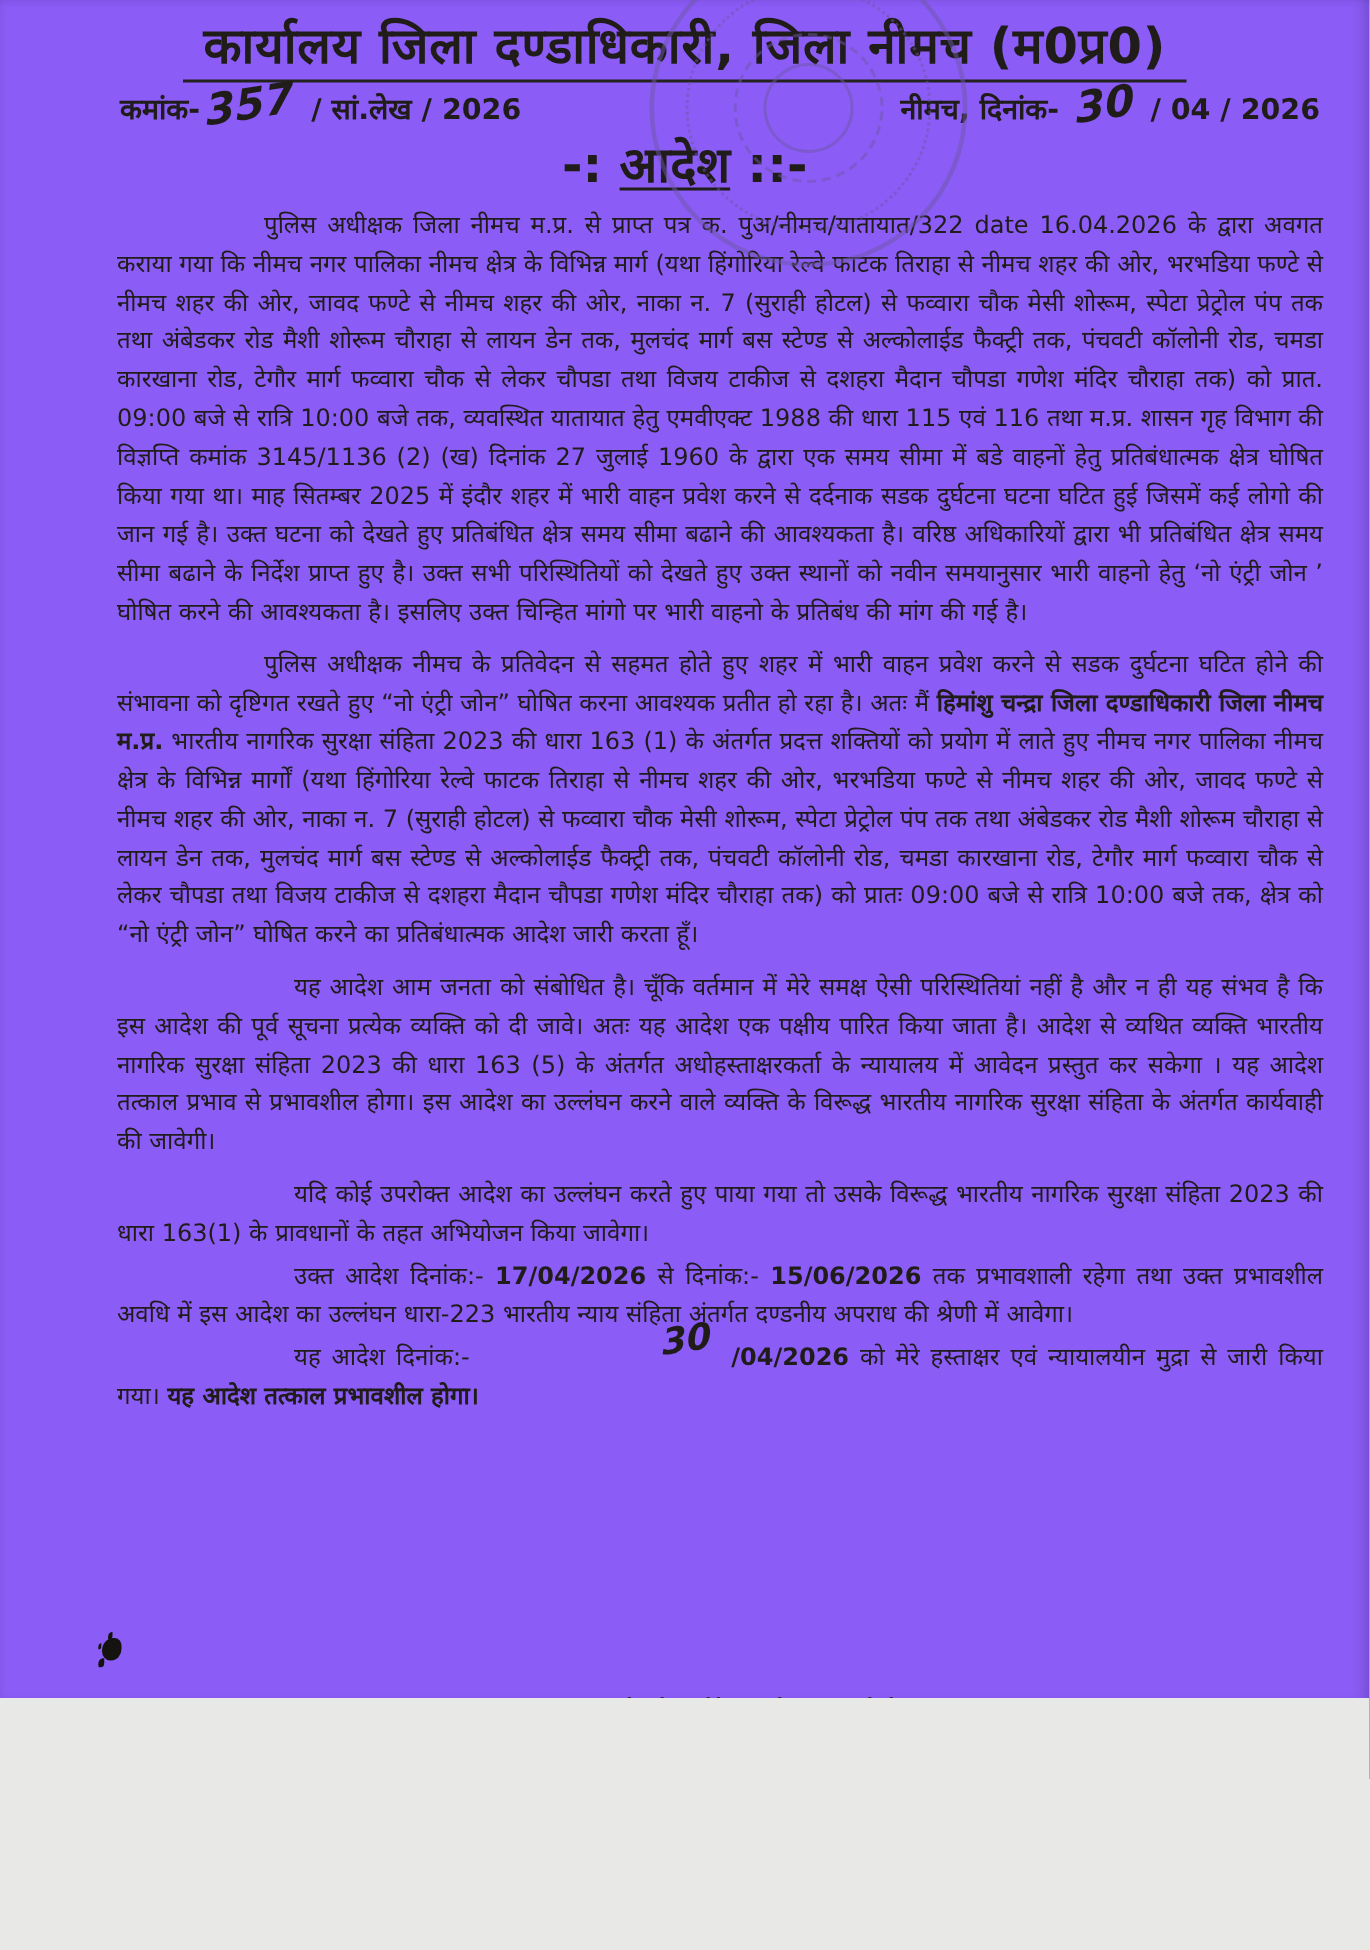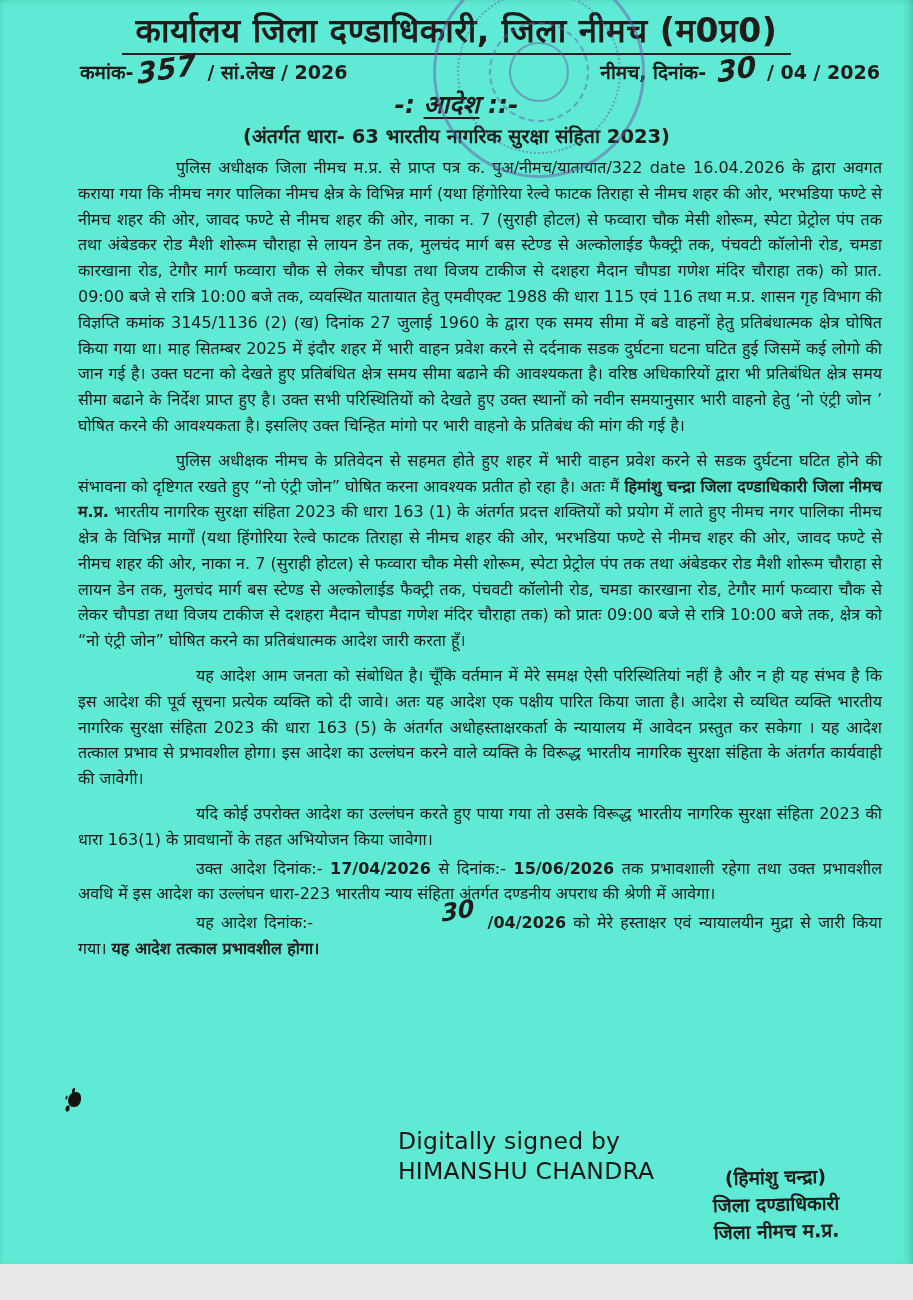--- a/index.html
+++ b/index.html
@@ -1,39 +1,39 @@
 <!DOCTYPE html>
 <html style="--stamp-color: #6f58a8;"><head>
 <meta charset="utf-8">
 <style>
   html,body{margin:0;padding:0;background:#e8e8e6;}
   .page{
     position:relative;
-    width:913px;height:1264px;
+    width:913px;height:1132px;
     margin:0 auto;
-    background:#5eead4;
+    background:#8b5cf6;
     overflow:hidden;
     color:#1f1c19;
     font-family:"DejaVu Sans","Liberation Sans",sans-serif;
     box-shadow:inset -9px 0 12px -9px rgba(0,0,0,.28), inset 0 5px 8px -6px rgba(0,0,0,.12), inset 4px 0 8px -7px rgba(0,0,0,.18);
   }
   
   .header{padding-top:12px;text-align:center;}
   .doc-title{
     display:inline-block;
     font-size:33px;font-weight:700;letter-spacing:.5px;
     border-bottom:2.5px solid #242220;
     padding:0 14px 3px 14px;line-height:1.15;
   }
   .meta-row{
     display:flex;justify-content:space-between;align-items:baseline;
     margin:4px 33px 0 80px;
     font-size:19px;font-weight:700;text-align:left;
   }
-  .order-heading{font-size:25px;font-weight:700;margin-top:1px;font-style:italic;}
+  .order-heading{font-size:33px;font-weight:700;margin-top:1px;}
   .section-line{font-size:19.5px;font-weight:700;margin-top:2px;}
   
   .body-text{
     margin:6px 31px 0 78px;
     font-size:16px;line-height:25.8px;
     text-align:justify;
   }
   .para{margin:0 0 9px 0;text-indent:98px;}
   .para.deep-indent{text-indent:118px;}
   .b{font-weight:700;}
@@ -80,21 +80,20 @@
     <div class="ring core"></div>
   </div>
 
   <div class="header">
     <span class="doc-title">कार्यालय जिला दण्डाधिकारी, जिला नीमच (म0प्र0)</span>
     <div class="meta-row">
       <span><span>कमांक-</span><span class="hw">357</span><span> / सां.लेख / 2026</span></span>
       <span><span>नीमच, दिनांक- </span><span class="hw">30</span><span> / 04 / 2026</span></span>
     </div>
     <div class="order-heading"><span>-: </span><span class="u">आदेश</span><span> ::-</span></div>
-    <div class="section-line">(अंतर्गत धारा-  63 भारतीय नागरिक सुरक्षा संहिता 2023)</div>
   </div>
 
   <div class="body-text">
     <div class="para"><span>पुलिस अधीक्षक जिला नीमच म.प्र. से प्राप्त पत्र क. पुअ/नीमच/यातायात/322 date 16.04.2026 के द्वारा अवगत कराया गया कि नीमच नगर पालिका नीमच क्षेत्र के विभिन्न मार्ग (यथा हिंगोरिया रेल्वे फाटक तिराहा से नीमच शहर की ओर, भरभडिया फण्टे से नीमच शहर की ओर, जावद फण्टे से नीमच शहर की ओर, नाका न. 7 (सुराही होटल) से फव्वारा चौक मेसी शोरूम, स्पेटा प्रेट्रोल पंप तक तथा अंबेडकर रोड मैशी शोरूम चौराहा से लायन डेन तक, मुलचंद मार्ग बस स्टेण्ड से अल्कोलाईड फैक्ट्री तक, पंचवटी कॉलोनी रोड, चमडा कारखाना रोड, टेगौर मार्ग फव्वारा चौक से लेकर चौपडा तथा विजय टाकीज से दशहरा मैदान चौपडा गणेश मंदिर चौराहा तक) को प्रात. 09:00 बजे से रात्रि 10:00 बजे तक, व्यवस्थित यातायात हेतु एमवीएक्ट 1988 की धारा 115 एवं 116 तथा म.प्र. शासन गृह विभाग की विज्ञप्ति कमांक 3145/1136 (2) (ख) दिनांक 27 जुलाई 1960 के द्वारा एक समय सीमा में बडे वाहनों हेतु प्रतिबंधात्मक क्षेत्र घोषित किया गया था। माह सितम्बर 2025 में इंदौर शहर में भारी वाहन प्रवेश करने से दर्दनाक सडक दुर्घटना घटना घटित हुई जिसमें कई लोगो की जान गई है। उक्त घटना को देखते हुए प्रतिबंधित क्षेत्र समय सीमा बढाने की आवश्यकता है। वरिष्ठ अधिकारियों द्वारा भी प्रतिबंधित क्षेत्र समय सीमा बढाने के निर्देश प्राप्त हुए है। उक्त सभी परिस्थितियों को देखते हुए उक्त स्थानों को नवीन समयानुसार भारी वाहनो हेतु ‘नो एंट्री जोन ’ घोषित करने की आवश्यकता है। इसलिए उक्त चिन्हित मांगो पर भारी वाहनो के प्रतिबंध की मांग की गई है।</span></div>
     <div class="para"><span>पुलिस अधीक्षक नीमच के प्रतिवेदन से सहमत होते हुए शहर में भारी वाहन प्रवेश करने से सडक दुर्घटना घटित होने की संभावना को दृष्टिगत रखते हुए “नो एंट्री जोन” घोषित करना आवश्यक प्रतीत हो रहा है। अतः मैं </span><span class="b">हिमांशु चन्द्रा जिला दण्डाधिकारी जिला नीमच म.प्र.</span><span> भारतीय नागरिक सुरक्षा संहिता 2023 की धारा 163 (1) के अंतर्गत प्रदत्त शक्तियों को प्रयोग में लाते हुए नीमच नगर पालिका नीमच क्षेत्र के विभिन्न मार्गों (यथा हिंगोरिया रेल्वे फाटक तिराहा से नीमच शहर की ओर, भरभडिया फण्टे से नीमच शहर की ओर, जावद फण्टे से नीमच शहर की ओर, नाका न. 7 (सुराही होटल) से फव्वारा चौक मेसी शोरूम, स्पेटा प्रेट्रोल पंप तक तथा अंबेडकर रोड मैशी शोरूम चौराहा से लायन डेन तक, मुलचंद मार्ग बस स्टेण्ड से अल्कोलाईड फैक्ट्री तक, पंचवटी कॉलोनी रोड, चमडा कारखाना रोड, टेगौर मार्ग फव्वारा चौक से लेकर चौपडा तथा विजय टाकीज से दशहरा मैदान चौपडा गणेश मंदिर चौराहा तक) को प्रातः 09:00 बजे से रात्रि 10:00 बजे तक, क्षेत्र को “नो एंट्री जोन” घोषित करने का प्रतिबंधात्मक आदेश जारी करता हूँ।</span></div>
     <div class="para deep-indent"><span>यह आदेश आम जनता को संबोधित है। चूँकि वर्तमान में मेरे समक्ष ऐसी परिस्थितियां नहीं है और न ही यह संभव है कि इस आदेश की पूर्व सूचना प्रत्येक व्यक्ति को दी जावे। अतः यह आदेश एक पक्षीय पारित किया जाता है। आदेश से व्यथित व्यक्ति भारतीय नागरिक सुरक्षा संहिता 2023 की धारा 163 (5) के अंतर्गत अधोहस्ताक्षरकर्ता के न्यायालय में आवेदन प्रस्तुत कर सकेगा । यह आदेश तत्काल प्रभाव से प्रभावशील होगा। इस आदेश का उल्लंघन करने वाले व्यक्ति के विरूद्ध भारतीय नागरिक सुरक्षा संहिता के अंतर्गत कार्यवाही की जावेगी।</span></div>
     <div class="para deep-indent" style="margin-bottom:3px"><span>यदि कोई उपरोक्त आदेश का उल्लंघन करते हुए पाया गया तो उसके विरूद्ध भारतीय नागरिक सुरक्षा संहिता 2023 की धारा 163(1) के प्रावधानों के तहत अभियोजन किया जावेगा।</span></div>
     <div class="para deep-indent" style="margin-bottom:3px"><span>उक्त आदेश दिनांक:-  </span><span class="b">17/04/2026</span><span> से दिनांक:-  </span><span class="b">15/06/2026</span><span> तक प्रभावशाली रहेगा तथा उक्त प्रभावशील अवधि में इस आदेश का उल्लंघन धारा-223 भारतीय न्याय संहिता अंतर्गत दण्डनीय अपराध की श्रेणी में आवेगा।</span></div>
     <div class="para deep-indent"><span>यह आदेश दिनांक:- </span><span class="hw">30</span><span class="b"> /04/2026</span><span> को मेरे हस्ताक्षर एवं न्यायालयीन मुद्रा से जारी किया गया। </span><span class="b">यह आदेश तत्काल प्रभावशील होगा।</span></div>
   </div>

